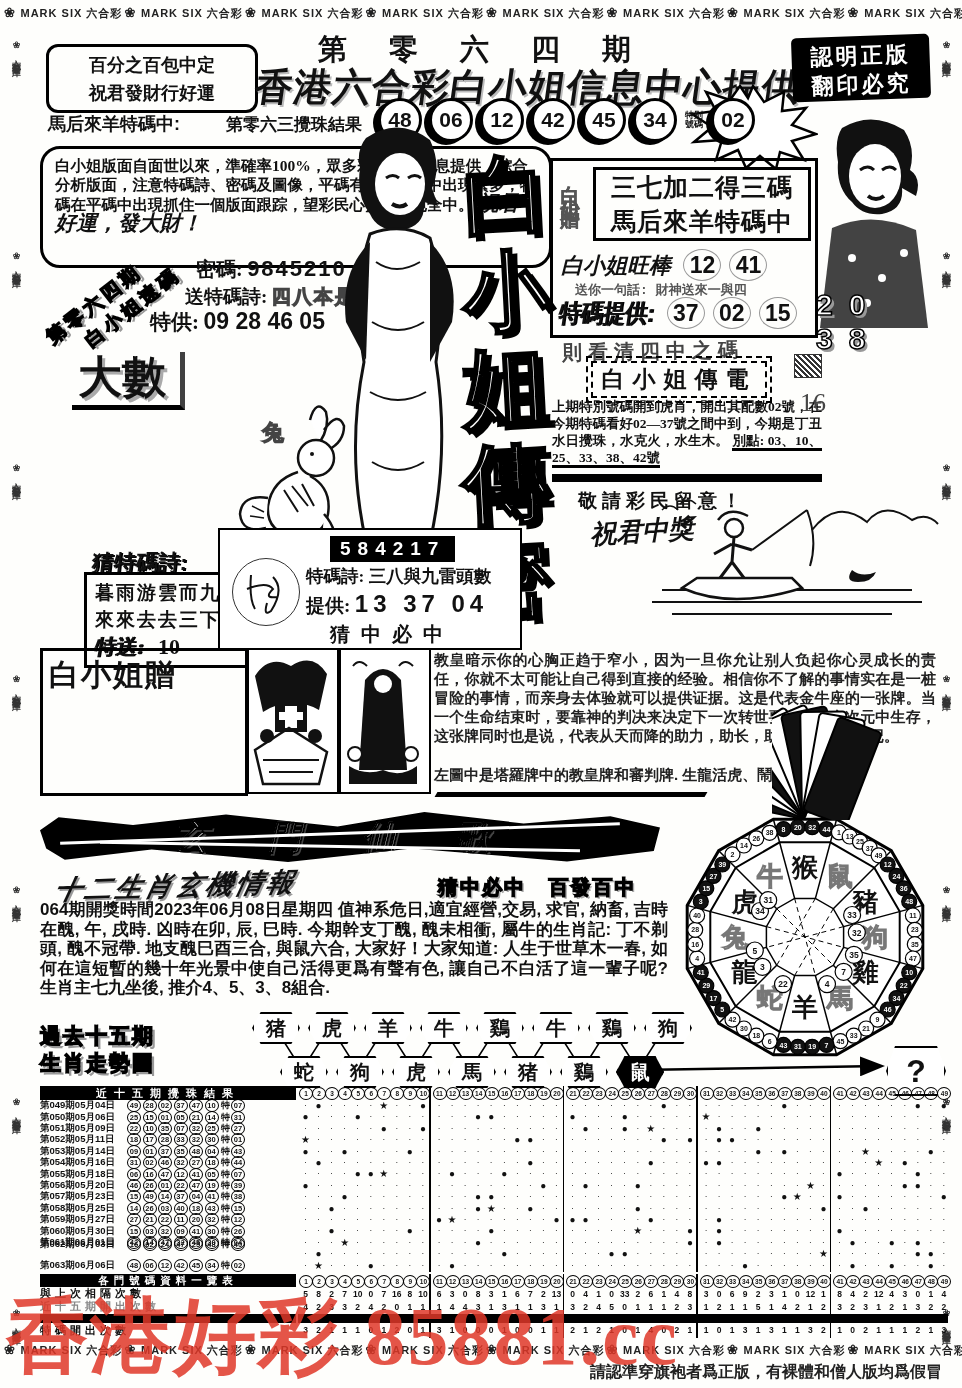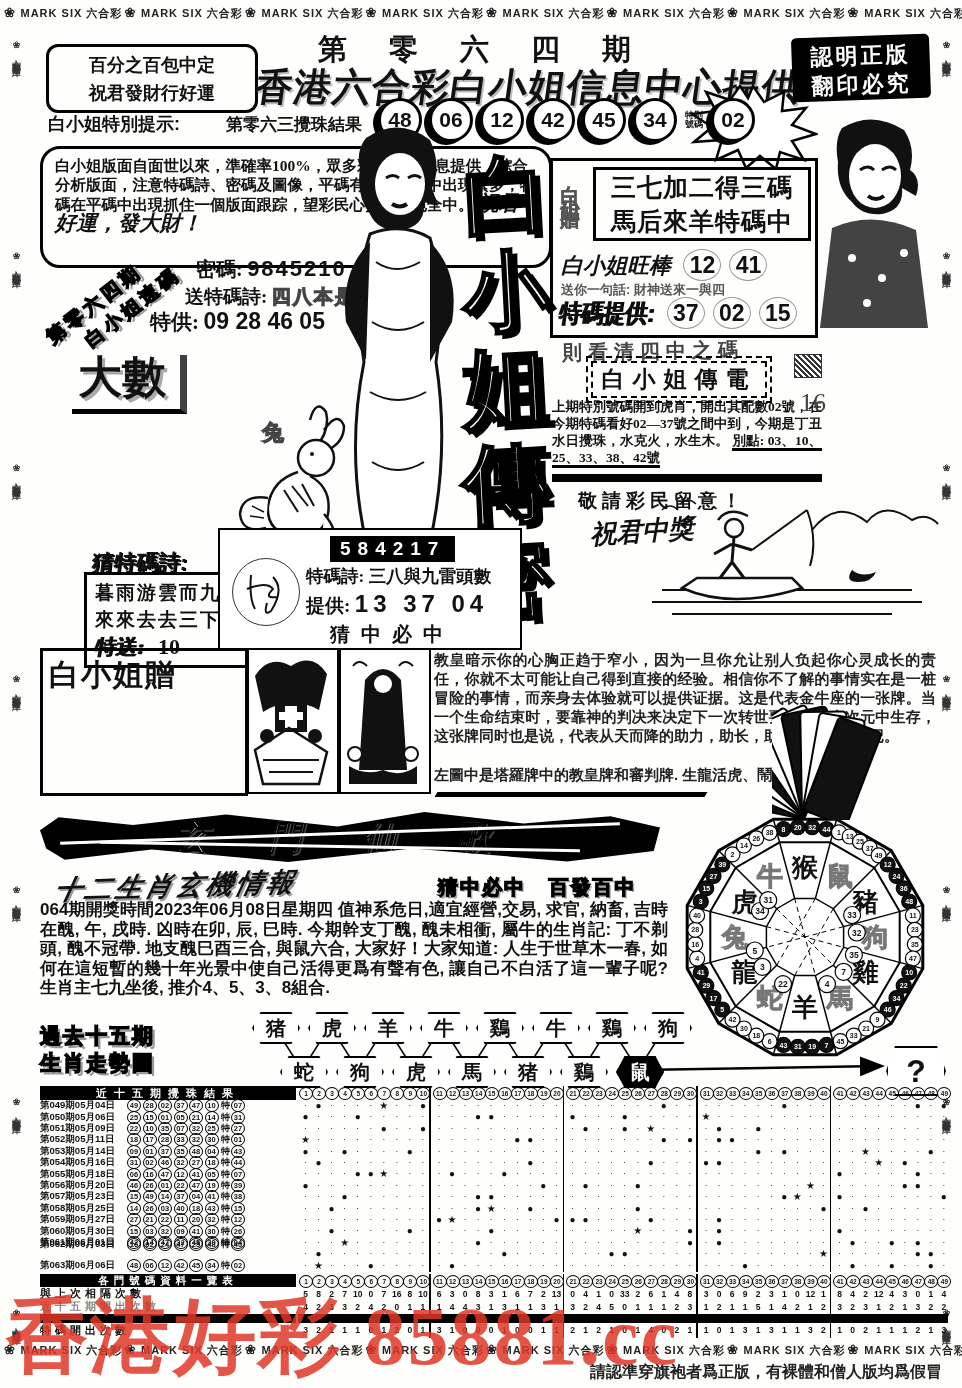--- a/index.html
+++ b/index.html
@@ -54,22 +54,22 @@
   
   .cd-title{border:2px dashed #000;padding:3px;}
   .cd-title>span{display:block;border:2px dashed #000;font-size:23px;font-weight:bold;letter-spacing:8px;
                  text-align:center;padding:1px 6px;font-family:"Liberation Serif",serif;}
   .cd-body{font-size:13.5px;font-weight:bold;line-height:17px;text-align:justify;font-family:"Liberation Serif",serif;}
   .cd-high{font-weight:900;border-bottom:3px solid #000;}
   .cd-notice{font-size:19px;font-weight:900;letter-spacing:5px;font-family:"Liberation Serif",serif;}
   .cd-wish{font-size:26px;font-weight:bold;font-style:italic;font-family:"Liberation Serif",serif;transform:rotate(-4deg);}
   .num16{font-size:26px;color:#444;font-family:"Liberation Serif",serif;}
   
-  .bs-head{font-size:44px;font-weight:900;font-family:Liberation Mono, monospace;padding:0 14px 4px 6px;
-           border-right:7px solid #404040;border-bottom:5px solid #000;text-shadow:3px 3px 0 #aaa;}
+  .bs-head{font-size:44px;font-weight:900;font-family:Liberation Sans, sans-serif;padding:0 14px 4px 6px;
+           border-right:5px solid #404040;border-bottom:5px solid #000;text-shadow:3px 3px 0 #aaa;}
   .bubble{border:3px solid #000;border-radius:45% 40% 45% 40%/50% 42% 50% 42%;padding:6px 12px;}
   .bubble .sup{font-size:25px;font-weight:900;font-family:"Liberation Serif",serif;}
   .bubble .supv{font-size:40px;font-weight:900;}
   .bubble .note{font-size:15.5px;font-weight:bold;font-family:"Liberation Serif",serif;line-height:21px;}
   .poem-label{font-size:22px;font-weight:900;transform:skewX(-6deg);text-shadow:1.5px 1px 0 #000;}
   .poem-box{border:3px solid #000;padding:4px 8px;font-family:"Liberation Serif",serif;}
   .poem-box .ln{font-size:19px;font-weight:bold;line-height:27px;letter-spacing:2px;}
   .send-label{font-weight:900;font-size:21px;transform:skewX(-10deg);display:inline-block;text-shadow:1.5px 0 #000;}
   
   .center-box{border:2.5px solid #000;background:#fff;}
@@ -175,21 +175,21 @@
     <div>百分之百包中定</div>
     <div>祝君發財行好運</div>
   </div>
   <div class="abs issue" style="left:318px;top:30px;">第零六四期</div>
   <div class="abs main-title" style="left:255px;top:62px;">香港六合彩白小姐信息中心提供</div>
   <div class="abs badge" style="left:792px;top:36px;width:138px;height:58px;">
     <div>認明正版</div>
     <div>翻印必究</div>
   </div>
 
-  <div class="abs tips-label" style="left:48px;top:112px;">白小姐特別提示:</div>
+  <div class="abs tips-label" style="left:48px;top:112px;">馬后來羊特碼中:</div>
   <div class="abs results-prefix" style="left:226px;top:113px;">第零六三攪珠結果</div>
   <div class="abs" style="left:688px;top:84px;">
     <svg width="130" height="86" viewBox="0 0 130 86">
         <polygon points="65,2 76,18 96,8 94,27 118,24 104,41 128,50 104,57 116,76 92,68 88,85 72,72 58,84 50,66 28,76 34,56 6,58 24,43 4,30 28,27 18,8 42,16 52,2 60,14" fill="#fff" stroke="#000" stroke-width="2.5"></polygon>
       </svg>
   </div>
   <div class="abs balls" style="left:378px;top:98px;">
       <span class="ball">48</span>
       <span class="ball">06</span>
       <span class="ball">12</span>
@@ -209,20 +209,21 @@
       <ellipse cx="63" cy="58" rx="26" ry="32" fill="#fff"></ellipse>
       <path d="M48 52 q8 -6 14 0 M70 52 q8 -6 14 0" stroke="#111" stroke-width="3" fill="none"></path>
       <path d="M56 78 q8 6 16 0" stroke="#111" stroke-width="4" fill="none"></path>
       <path d="M20 110 Q60 92 104 112 L116 210 L8 210 Z" fill="#222" opacity="0.85"></path>
       <circle cx="40" cy="140" r="4" fill="#fff"></circle>
         <circle cx="70" cy="160" r="4" fill="#fff"></circle>
       <circle cx="92" cy="135" r="4" fill="#fff"></circle>
         <circle cx="55" cy="185" r="4" fill="#fff"></circle>
     </svg>
   </div>
+  <div class="abs hollow" style="left:816px;top:288px;font-size:30px;font-weight:900;letter-spacing:16px;">20 38</div>
 
   <div class="abs intro-box" style="left:40px;top:146px;width:482px;height:102px;">
     <span>白小姐版面自面世以來，準確率100%，眾多彩民根據信息提供，綜合分析版面，注意特碼詩、密碼及圖像，平碼有時在特碼中出現繁多，特碼在平碼中出現抓住一個版面跟踪，望彩民心靈取碼包全中。</span>
     <span class="wish">祝君好運，發大財！</span>
   </div>
   <div class="abs" style="left:196px;top:256px;">
     <span class="kv" style="font-size:20px;">密碼:</span>
     <span style="font-size:22px;font-weight:bold;letter-spacing:2px;">9845210</span>
   </div>
   <div class="abs" style="left:166px;top:284px;">
@@ -262,21 +263,21 @@
   <div class="abs gift" style="left:550px;top:158px;width:262px;height:174px;">
     <div class="abs giver" style="left:4px;top:10px;height:120px;">白小姐贈</div>
     <div class="abs headline" style="left:40px;top:6px;width:212px;">
       <div>三七加二得三碼</div>
       <div>馬后來羊特碼中</div>
     </div>
     <div class="abs" style="left:8px;top:88px;white-space:nowrap;">
       <span class="wang">白小姐旺棒</span>
       <span id="wang-nums"><span class="lightnum">12</span><span class="lightnum">41</span></span>
     </div>
-    <div class="abs phrase" style="left:8px;top:120px;">
+    <div class="abs phrase" style="left:22px;top:120px;font-family:Liberation Mono, monospace;">
       <span>送你一句話:</span>
       <span>財神送來一與四</span>
     </div>
     <div class="abs" style="left:6px;top:136px;white-space:nowrap;">
       <span class="tema-label">特碼提供:</span>
       <span id="tema-nums"><span class="lightnum">37</span><span class="lightnum">02</span><span class="lightnum">15</span></span>
     </div>
   </div>
   <div class="abs footnote" style="left:562px;top:338px;">則看清四中之碼</div>
 

